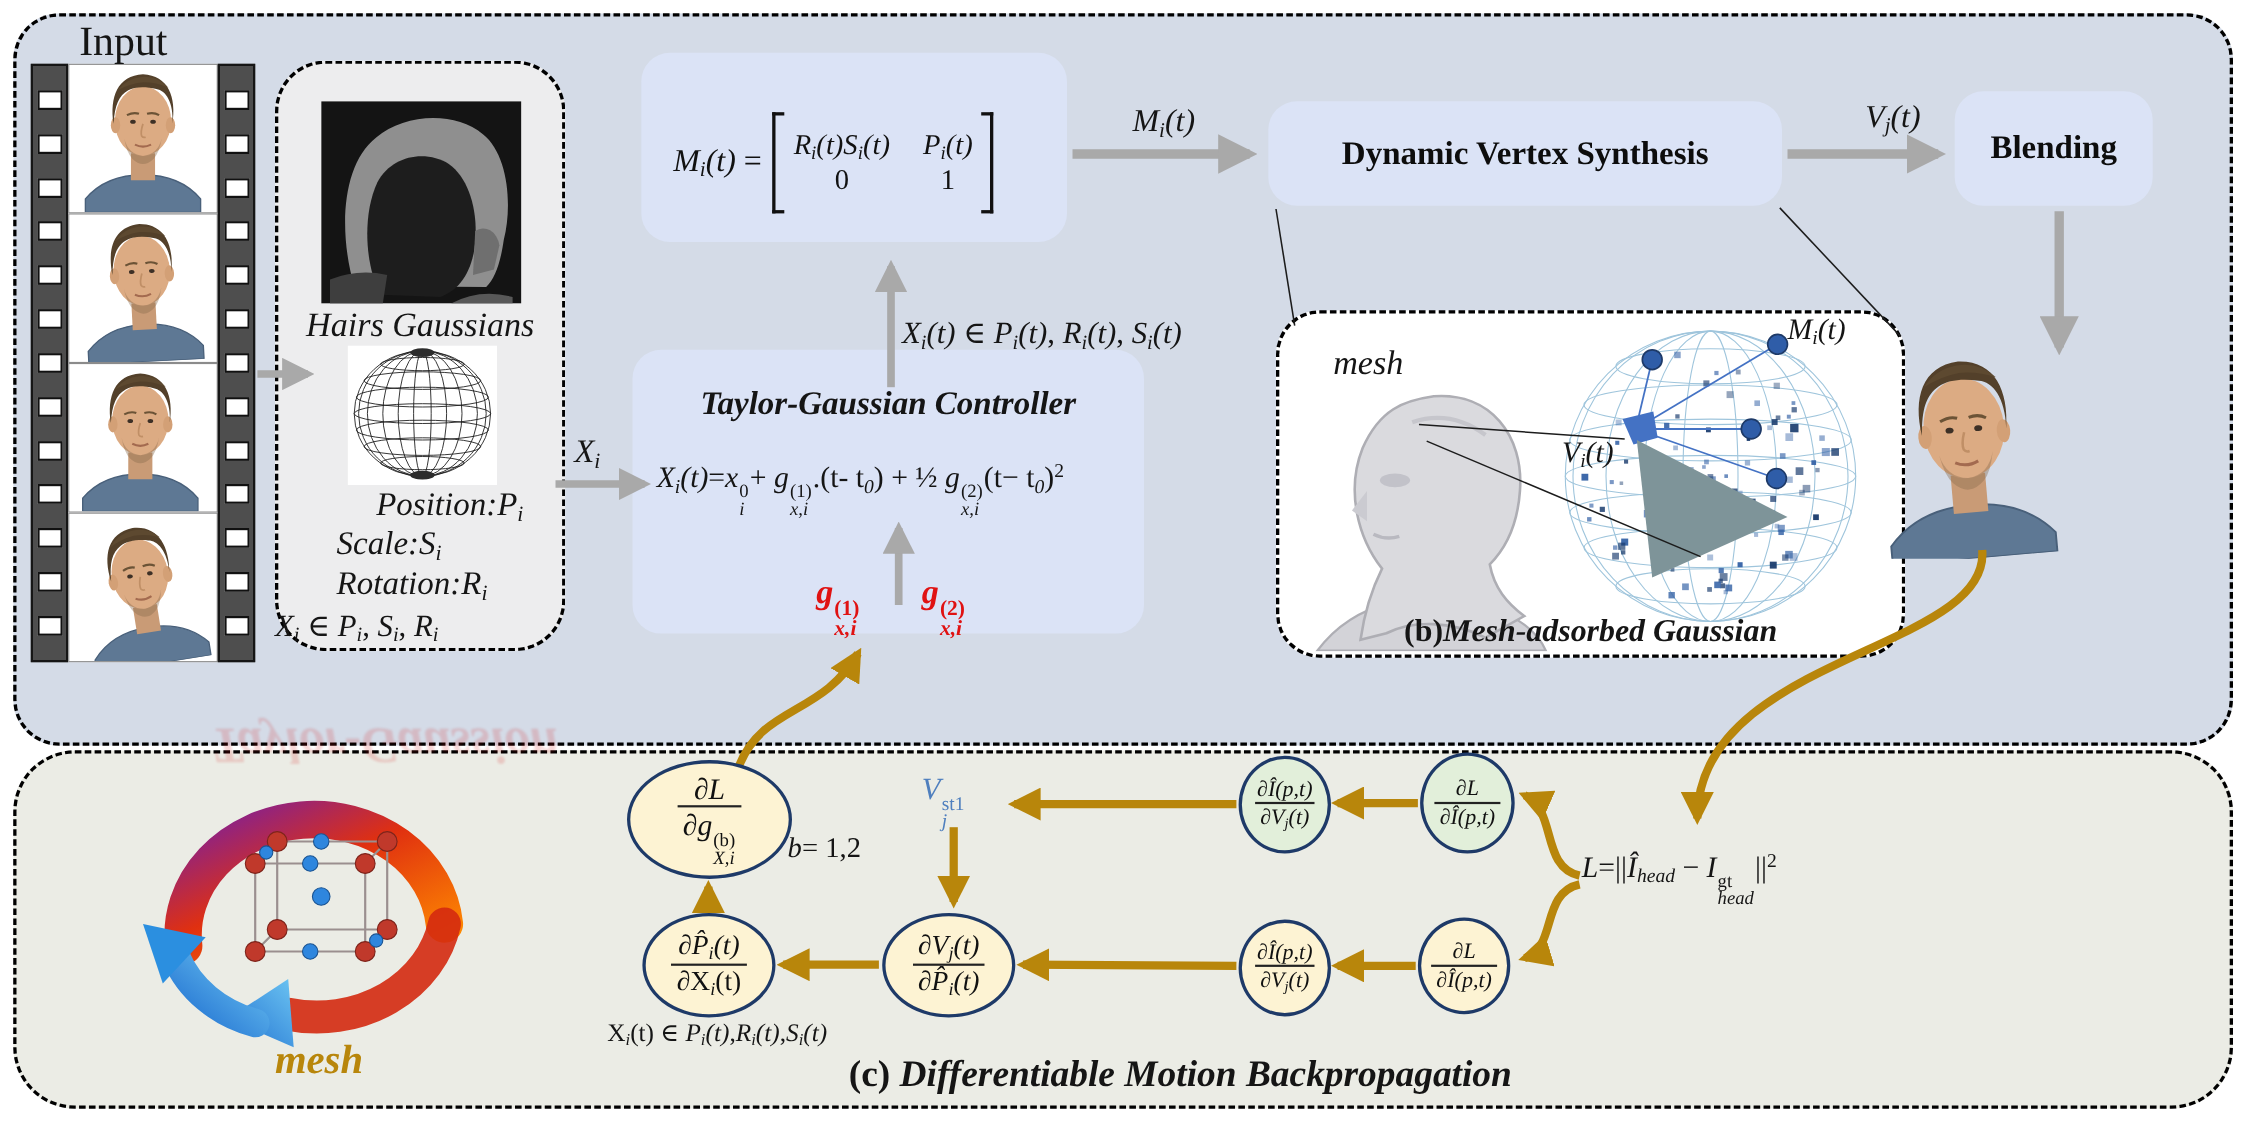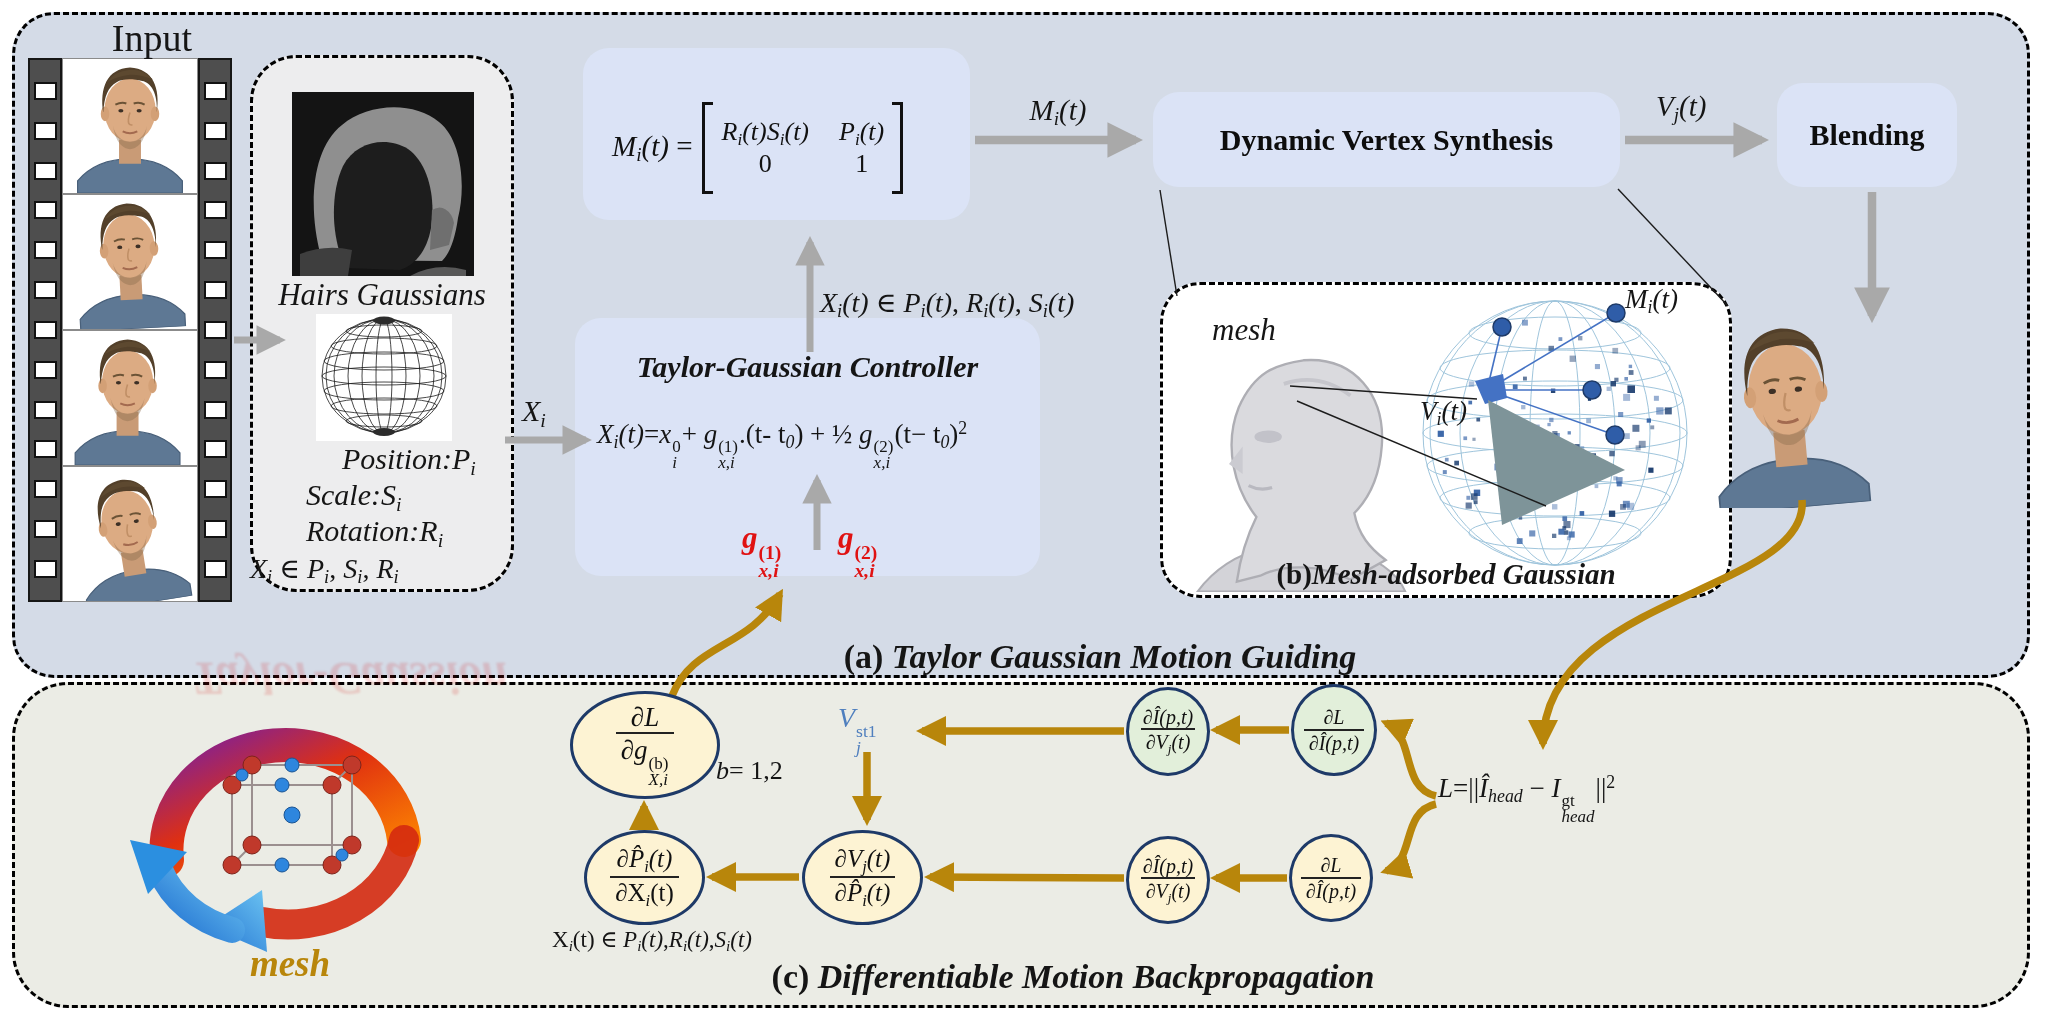--- a/index.html
+++ b/index.html
@@ -80,21 +80,21 @@
         <path d="M45,44 q-2,6 -1,9 q1,1.5 3,1" stroke="#c08f66" stroke-width="1.3" fill="none"></path>
         <path d="M39,59.5 q6,3 12,0" stroke="#a36a4f" stroke-width="1.6" fill="none"></path>
         <path d="M31,55 q3,12 14,13 q11,-1 14,-13 q-2,11 -6,15 q-4,4 -8,4 q-4,0 -8,-4 q-4,-4 -6,-15 Z" fill="#8a6b4d" opacity="0.4"></path>
       </symbol>
     </defs>
   </svg>
 
   <div class="panel panel-a"></div>
   <div class="panel panel-c"></div>
 
-  <div class="lbl" style="left:72px;top:16px;width:120px;font-size:38px;text-align:right;">Input</div>
+  <div class="lbl" style="left:72px;top:16px;width:120px;font-size:38px;text-align:left;">Input</div>
 
   <div class="film">
     <div class="film-col">
         <div class="film-hole"></div>
         <div class="film-hole"></div>
         <div class="film-hole"></div>
         <div class="film-hole"></div>
         <div class="film-hole"></div>
         <div class="film-hole"></div>
         <div class="film-hole"></div>
@@ -192,21 +192,21 @@
     <span class="mat">
       <span><span class="m-i">R</span><span class="m-d">i</span><span class="m-i">(t)S</span><span class="m-d">i</span><span class="m-i">(t)</span></span>
       <span><span class="m-i">P</span><span class="m-d">i</span><span class="m-i">(t)</span></span>
       <span><span class="m-n">0</span></span>
       <span><span class="m-n">1</span></span>
     </span>
     <span class="brk r"></span>
   </div>
 
   <div class="lbl" style="left:1010px;top:94px;width:96px;font-size:29px;text-align:center;"><span class="m-i">M</span><span class="m-d">i</span><span class="m-i">(t)</span></div>
-  <div class="lbl" style="left:1656px;top:90px;width:90px;font-size:29px;text-align:left;"><span class="m-i">V</span><span class="m-d">j</span><span class="m-i">(t)</span></div>
+  <div class="lbl" style="left:1656px;top:90px;width:90px;font-size:29px;text-align:right;"><span class="m-i">V</span><span class="m-d">j</span><span class="m-i">(t)</span></div>
   <div class="lbl" style="left:522px;top:394px;font-size:30px;"><span class="m-i">X</span><span class="m-d">i</span></div>
   <div class="lbl" style="left:820px;top:286px;font-size:28px;"><span class="m-i">X</span><span class="m-d">i</span><span class="m-i">(t)</span><span class="m-n"> ∈ </span><span class="m-i">P</span><span class="m-d">i</span><span class="m-i">(t)</span><span class="m-n">, </span><span class="m-i">R</span><span class="m-d">i</span><span class="m-i">(t)</span><span class="m-n">, </span><span class="m-i">S</span><span class="m-d">i</span><span class="m-i">(t)</span></div>
 
   <div class="bluebox" style="left:1153px;top:92px;width:467px;height:95px;display:flex;align-items:center;justify-content:center;">
     <span class="box-title">Dynamic Vertex Synthesis</span>
   </div>
 
   <div class="bluebox" style="left:1777px;top:83px;width:180px;height:104px;display:flex;align-items:center;justify-content:center;">
     <span class="box-title">Blending</span>
   </div>
@@ -377,23 +377,20 @@
   <div class="lbl" style="left:1420px;top:396px;font-size:27px;"><span class="m-i">V</span><span class="m-d">i</span><span class="m-i">(t)</span></div>
 
   <div class="lbl bold" style="left:1160px;top:558px;width:572px;font-size:29px;text-align:center;">
     <span>(b)</span><span class="it">Mesh-adsorbed Gaussian</span>
   </div>
 
   <svg class="imgsvg" style="left:1690px;top:316px;" width="196" height="192" viewBox="0 0 90 110" preserveAspectRatio="xMidYMid meet">
     <use href="#sym-face" transform="rotate(-5 45 60)"></use>
   </svg>
 
-  <div class="lbl bold" style="left:700px;top:638px;width:800px;font-size:34px;text-align:center;">
-    <span>(a)</span><span class="it"> Taylor Gaussian Motion Guiding</span>
-  </div>
 
   <svg class="imgsvg" style="left:112px;top:680px;" width="340" height="278" viewBox="0 0 340 278">
     <defs>
       <linearGradient id="gr-red" x1="0" y1="0" x2="1" y2="1">
         <stop offset="0" stop-color="#7a1fa0"></stop>
           <stop offset="0.45" stop-color="#e03010"></stop>
           <stop offset="1" stop-color="#ff8c00"></stop>
       </linearGradient>
       <linearGradient id="gr-blue" x1="0" y1="1" x2="1" y2="0">
         <stop offset="0" stop-color="#1f6fd0"></stop>

